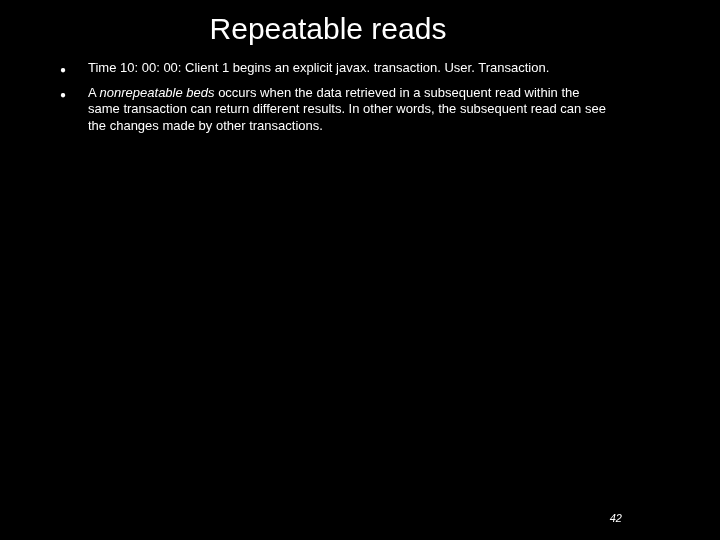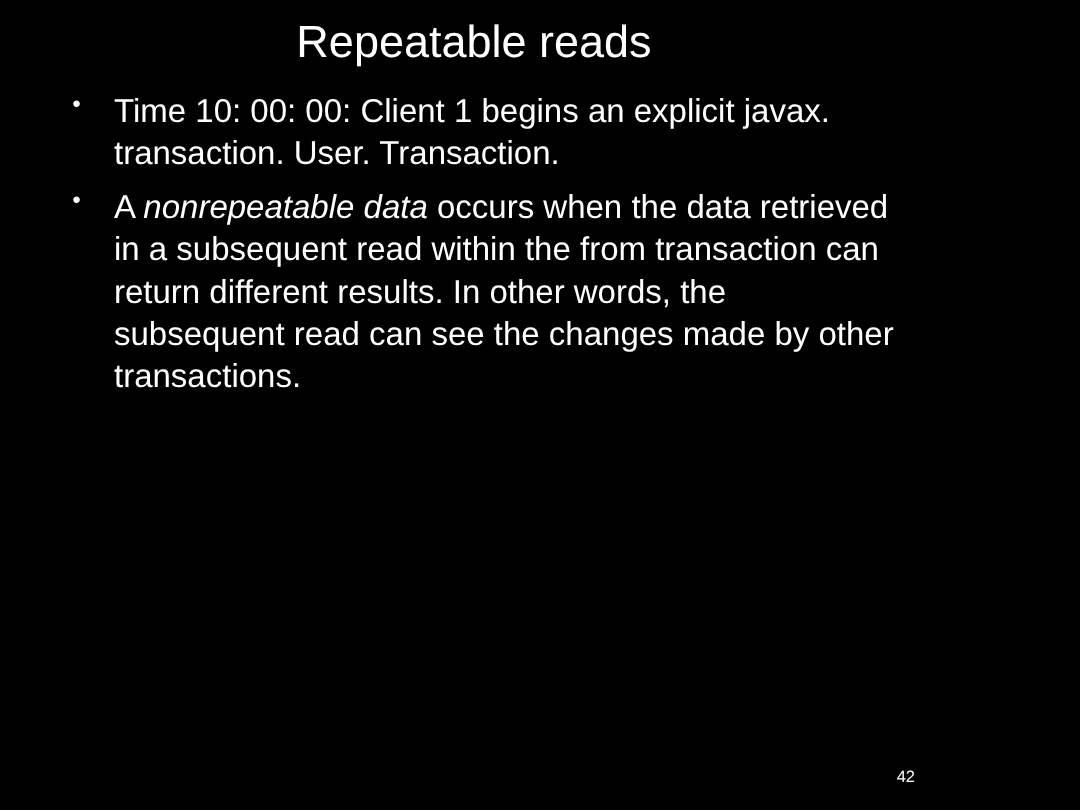--- a/index.html
+++ b/index.html
@@ -10,67 +10,69 @@
     background: #000;
     color: #fff;
     font-family: Arial, Helvetica, sans-serif;
     overflow: hidden;
   }
   .slide {
     position: relative;
     width: 632px;
     height: 540px;
     box-sizing: border-box;
+    margin-left: 12px;
   }
   .title {
     text-align: center;
     font-size: 30px;
     padding-top: 12px;
     padding-bottom: 4px;
     font-weight: normal;
   }
   .body {
     padding: 10px 36px 0 48px;
   }
   ul.bullets {
     list-style: none;
     margin: 0;
     padding: 0;
   }
   ul.bullets > li {
     position: relative;
     padding-left: 28px;
     margin-bottom: 8px;
-    font-size: 22px;
+    font-size: 13px;
     line-height: 1.28;
   }
   ul.bullets > li::before {
     content: "●";
     position: absolute;
     left: 0;
     top: 4px;
     font-size: 10px;
     color: #fff;
   }
   .italic { font-style: italic; }
   .pagenum {
     position: absolute;
     right: 22px;
     bottom: 16px;
     font-size: 11px;
     color: #ffffff;
+    font-style: italic;
   }
 </style>
 </head>
 <body>
 
 <div class="slide">
   <div class="title">Repeatable reads</div>
 
   <div class="body">
     <ul class="bullets">
       <li><span>Time 10: 00: 00: Client 1 begins an explicit javax. transaction. User. Transaction.</span></li>
-      <li><span>A </span><span class="italic">nonrepeatable data</span><span> occurs when the data retrieved in a subsequent read within the from transaction can return different results. In other words, the subsequent read can see the changes made by other transactions.</span></li>
+      <li><span>A </span><span class="italic">nonrepeatable beds</span><span> occurs when the data retrieved in a subsequent read within the same transaction can return different results. In other words, the subsequent read can see the changes made by other transactions.</span></li>
     </ul>
   </div>
 
   <div class="pagenum">42</div>
 </div>
 
 </body></html>

